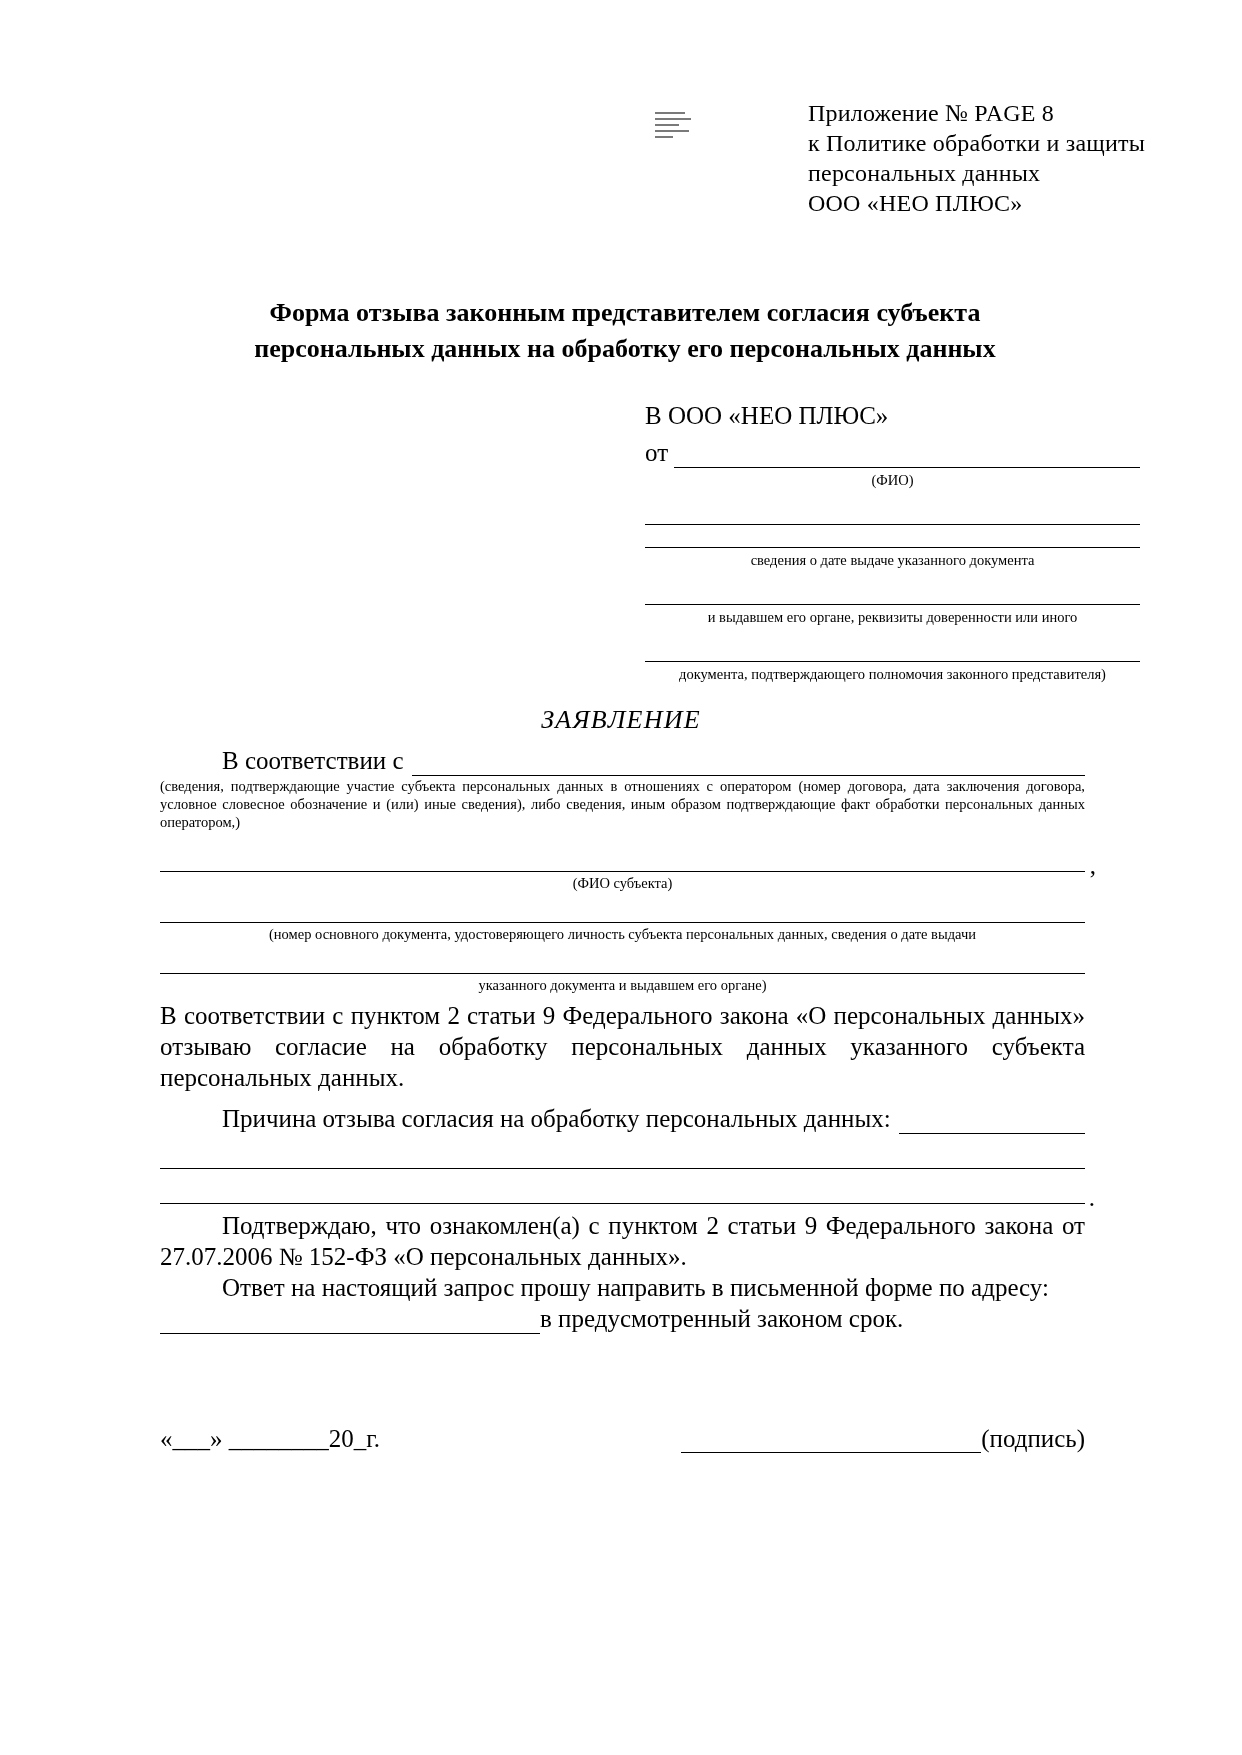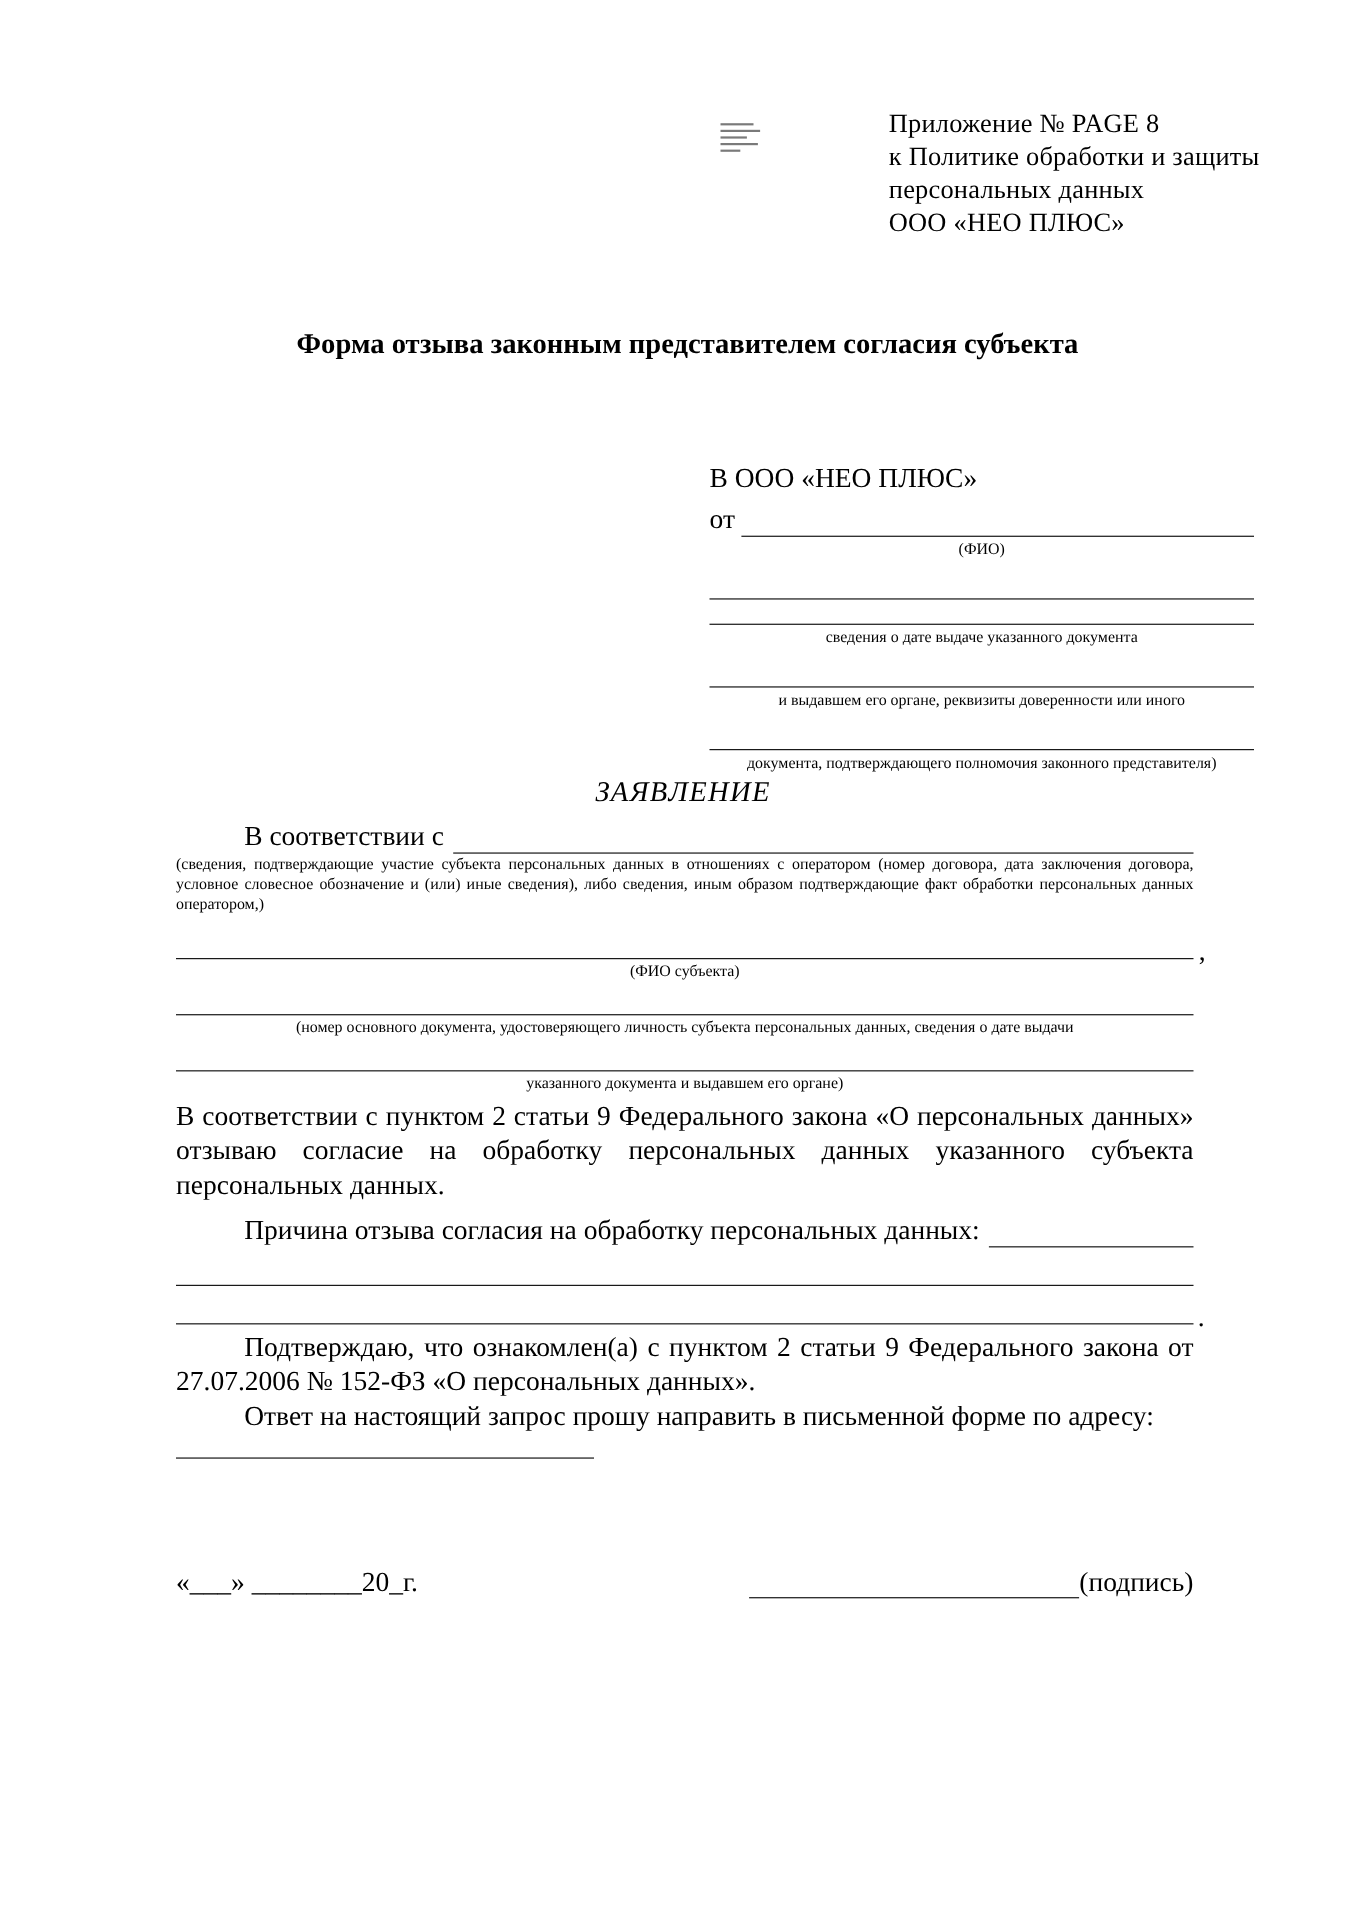--- a/index.html
+++ b/index.html
@@ -66,21 +66,20 @@
     font-size: 26px;
     line-height: 36px;
   }
 
   
   .addressee {
     position: absolute;
     left: 645px;
     top: 400px;
     width: 495px;
-    margin-top: 20px;
   }
   .addressee .to-line {
     font-size: 25px;
     line-height: 32px;
     margin-bottom: 6px;
   }
   .field-row {
     display: flex;
     align-items: flex-end;
   }
@@ -223,20 +222,21 @@
 
   <div class="header-block">
     <div class="header-line">Приложение №  PAGE 8</div>
     <div class="header-line">к Политике обработки и защиты</div>
     <div class="header-line">персональных данных</div>
     <div class="header-line">ООО «НЕО ПЛЮС»</div>
   </div>
 
   <div class="doc-title">
     <div>Форма отзыва законным представителем согласия субъекта</div>
+    <div>персональных данных на обработку его персональных данных</div>
   </div>
 
   <div class="addressee">
     <div class="to-line">В ООО «НЕО ПЛЮС»</div>
 
     <div class="field-row">
       <span class="field-label">от</span>
       <span class="rule"></span>
     </div>
     <div class="caption">(ФИО)</div>
@@ -297,20 +297,21 @@
     <div class="full-rule"></div>
     <div class="gap-10"></div>
     <div class="full-rule dot-end"></div>
 
     <div class="gap-6"></div>
     <p class="para indent">Подтверждаю, что ознакомлен(а) с пунктом 2 статьи 9 Федерального закона от 27.07.2006 № 152-ФЗ «О персональных данных».</p>
     <p class="para indent">Ответ на настоящий запрос прошу направить в письменной форме по адресу:</p>
 
     <div class="addr-line">
       <span class="rule-fixed"></span>
+      <span>в предусмотренный законом срок.</span>
     </div>
   </div>
 
   <div class="sign-row">
     <span class="sign-left">«___» ________20_г.</span>
     <span class="sign-right">
       <span class="rule-sig"></span>
       <span>(подпись)</span>
     </span>
   </div>

